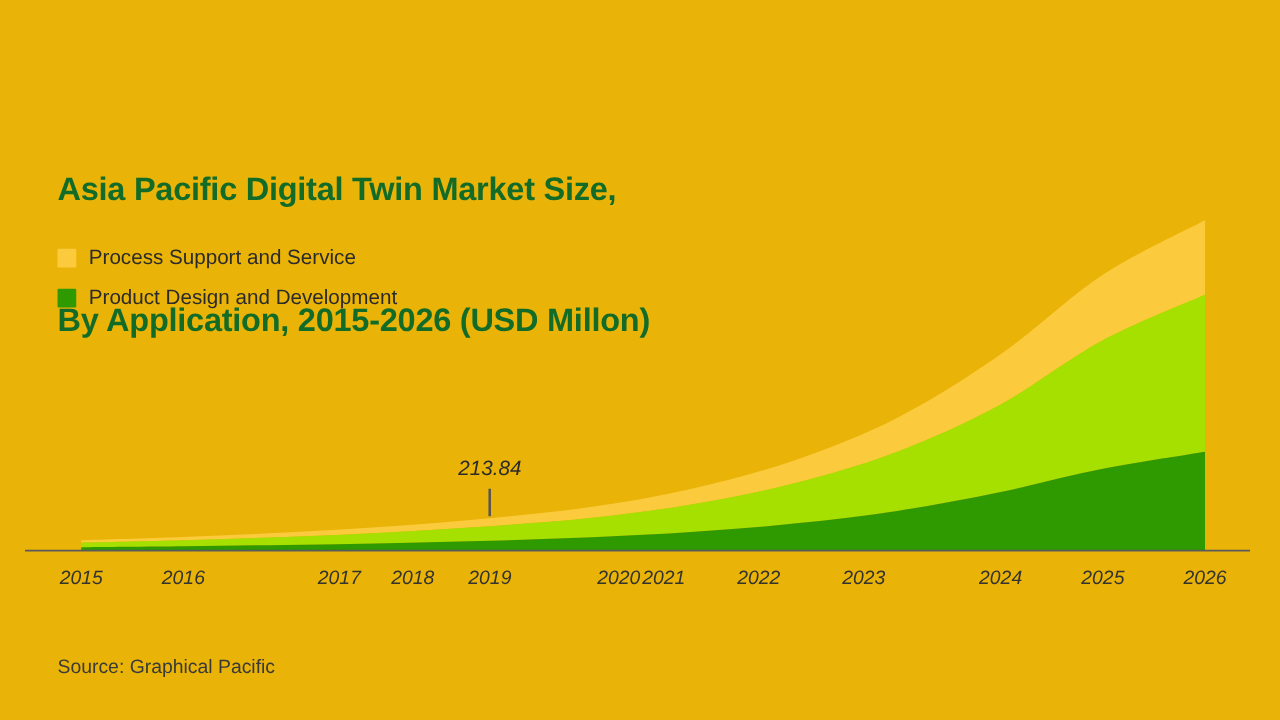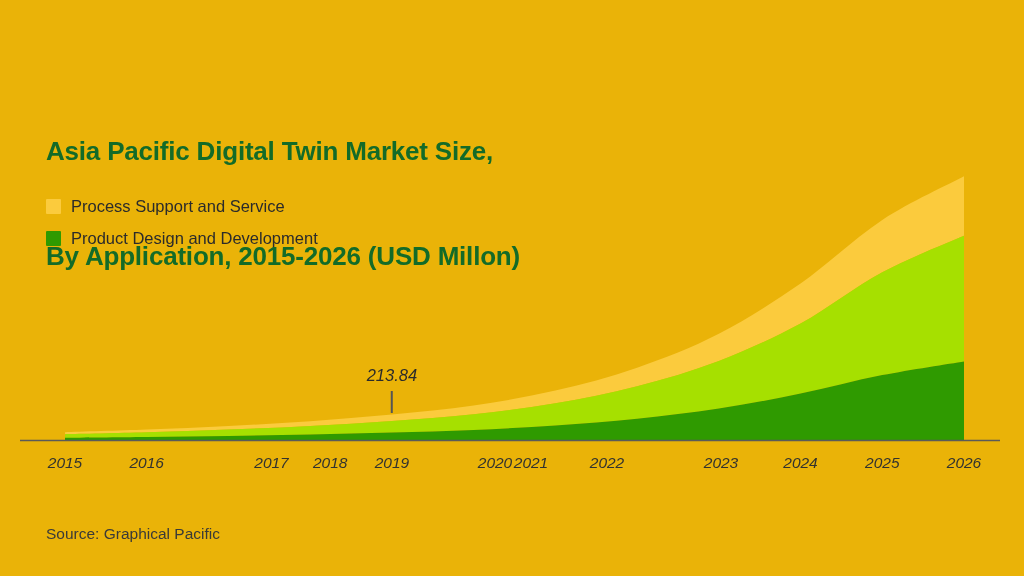--- a/index.html
+++ b/index.html
@@ -107,21 +107,21 @@
 
   <div class="xaxis-labels" id="xaxis-labels">
       <div class="xaxis-label" style="left: 65px; color: rgb(51, 51, 47);">2015</div>
       <div class="xaxis-label" style="left: 146.7px; color: rgb(51, 51, 47);">2016</div>
       <div class="xaxis-label" style="left: 228.5px; color: rgb(51, 51, 47); margin-left: 43px;">2017</div>
       <div class="xaxis-label" style="left: 310.2px; color: rgb(51, 51, 47); margin-left: 20px;">2018</div>
       <div class="xaxis-label" style="left: 391.9px; color: rgb(51, 51, 47);">2019</div>
       <div class="xaxis-label" style="left: 495px; color: rgb(51, 51, 47);">2020</div>
       <div class="xaxis-label" style="left: 531px; color: rgb(51, 51, 47); text-align: center;">2021</div>
       <div class="xaxis-label" style="left: 607px; color: rgb(51, 51, 47);">2022</div>
-      <div class="xaxis-label" style="left: 721px; color: rgb(51, 51, 47);">2023</div>
+      <div class="xaxis-label" style="left: 691px; color: rgb(51, 51, 47);">2023</div>
       <div class="xaxis-label" style="left: 800.5px; color: rgb(51, 51, 47);">2024</div>
       <div class="xaxis-label" style="left: 882.3px; color: rgb(51, 51, 47);">2025</div>
       <div class="xaxis-label" style="left: 964px; color: rgb(51, 51, 47);">2026</div>
     </div>
 
   <div class="source">Source: Graphical Pacific</div>
 
 </div>
 
 </body></html>

